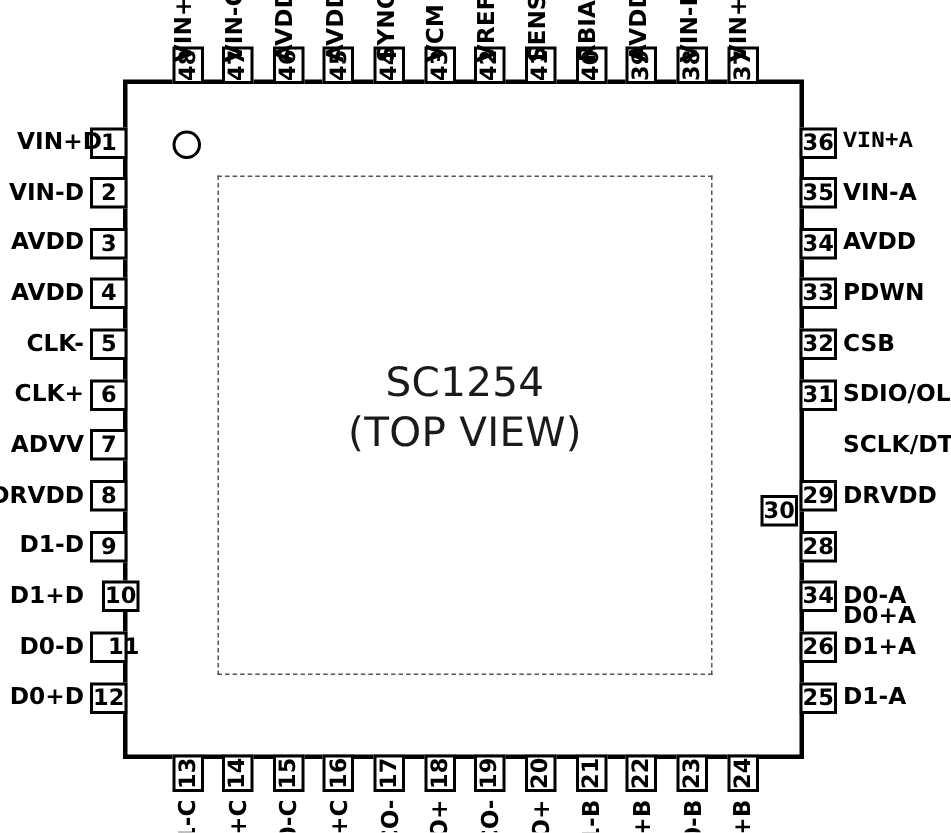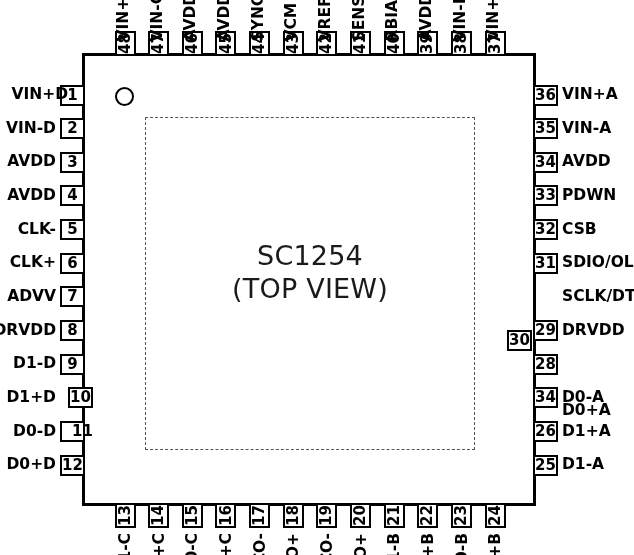--- a/index.html
+++ b/index.html
@@ -228,21 +228,21 @@
         <span class="num">34</span>
       </div>
       <div class="pin-name right" style="left: 562px; top: 162.3px;">AVDD</div>
       <div class="pin-box horiz" style="left: 533px; top: 118.15px;">
         <span class="num">35</span>
       </div>
       <div class="pin-name right" style="left: 562px; top: 128.65px;">VIN-A</div>
       <div class="pin-box horiz" style="left: 533px; top: 84.5px;">
         <span class="num">36</span>
       </div>
-      <div class="pin-name right" style="left: 562px; top: 95px;">VIN+A</div>
+      <div class="pin-name right" style="left: 562px; top: 95px; font-family: Liberation Mono, monospace;">VIN+A</div>
     </div>
   <div id="pins-top">
       <div class="pin-box vert" style="left: 484.65px; top: 31px;">
         <span class="num">37</span>
       </div>
       <div class="pin-name top" style="left: 501.15px; top: 26px;">VIN+B</div>
       <div class="pin-box vert" style="left: 451px; top: 31px;">
         <span class="num">38</span>
       </div>
       <div class="pin-name top" style="left: 467.5px; top: 26px;">VIN-B</div>

